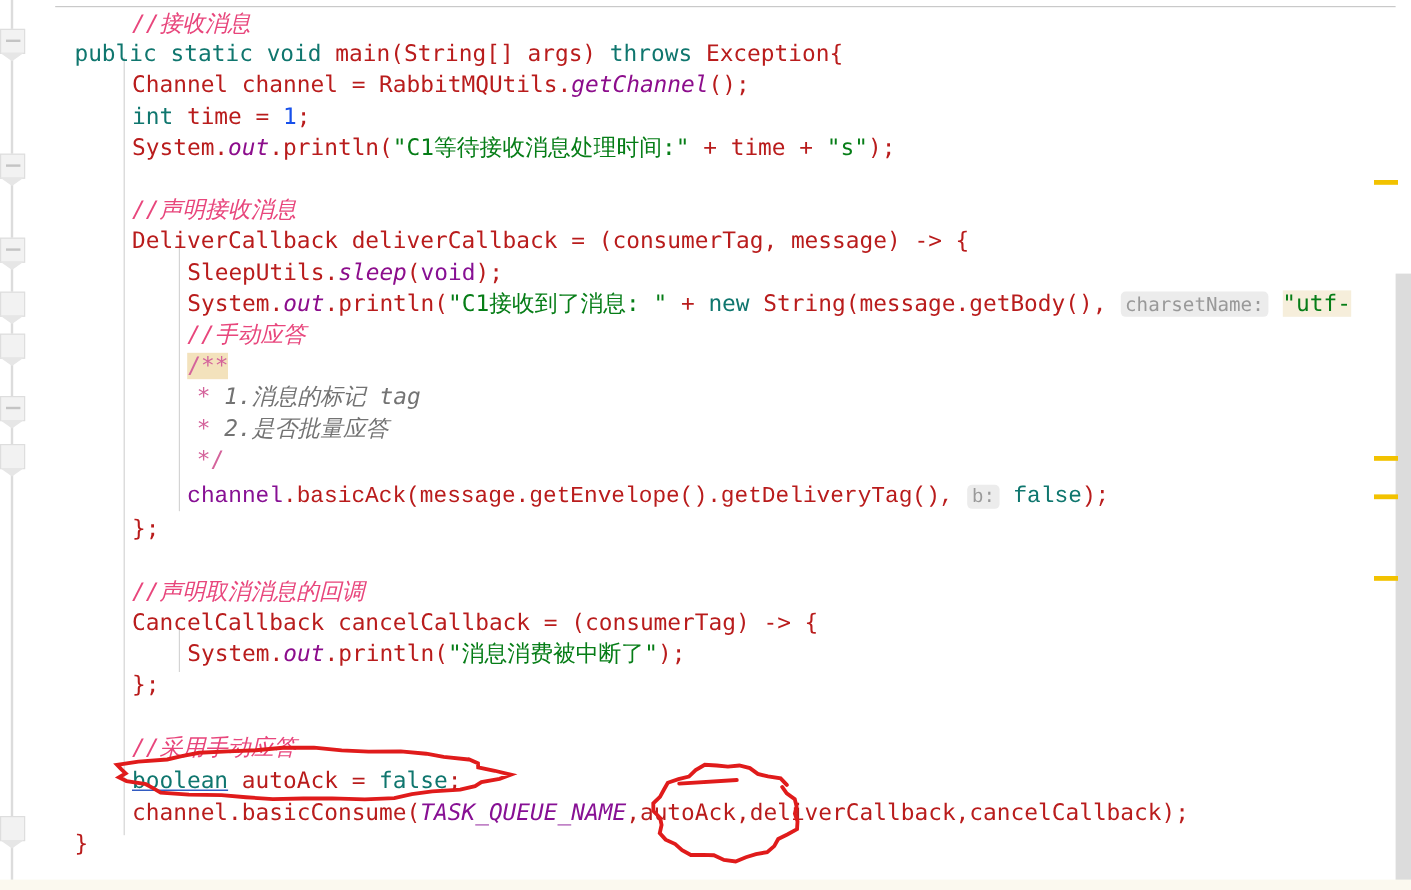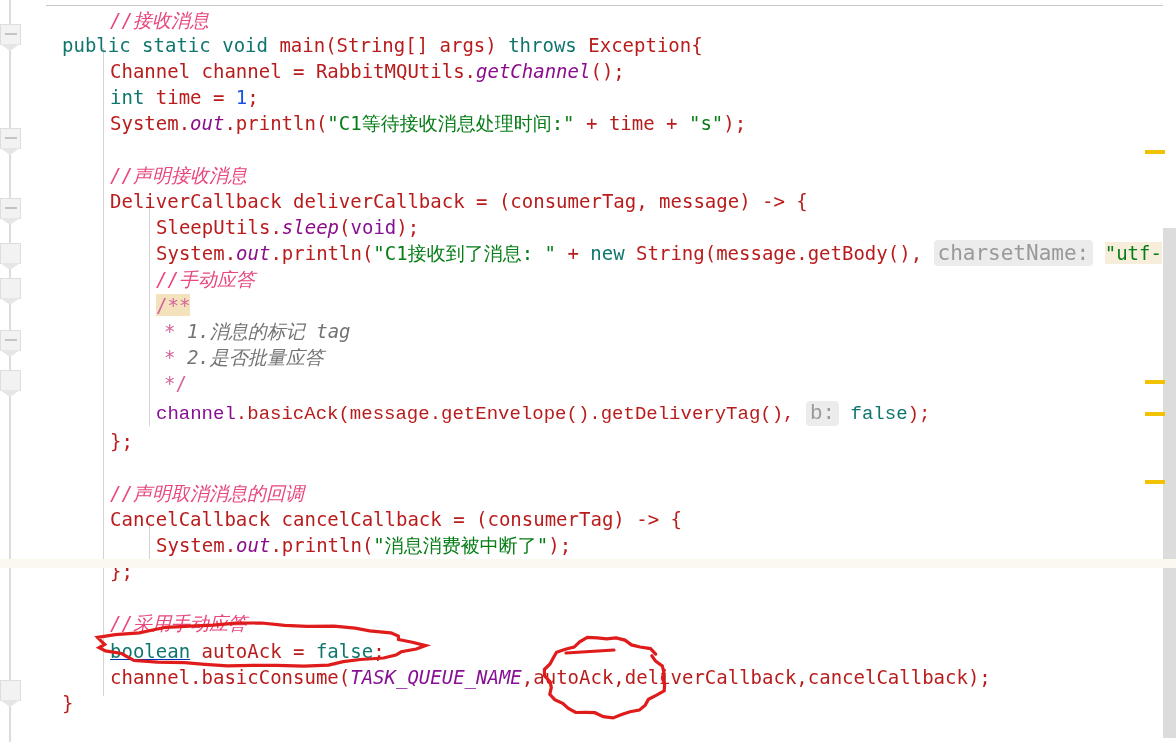--- a/index.html
+++ b/index.html
@@ -10,21 +10,21 @@
   body {
     width: 1176px;
     height: 742px;
     overflow: hidden;
     font-family: "DejaVu Sans Mono", "Liberation Mono", monospace;
   }
 
   #editor-root {
     position: relative;
     width: 1176px;
-    height: 568px;
+    height: 742px;
     background: #ffffff;
   }
 
   
   .top-rule {
     position: absolute;
     left: 46px;
     top: 5px;
     width: 1130px;
     height: 1px;
@@ -117,21 +117,21 @@
   .cmt     { color: #e8467c; font-style: italic; } 
   .doc     { color: #737373; font-style: italic; } 
   .docp    { color: #d4639b; }                 
   .under   { text-decoration: underline; text-decoration-color: #0033b3; }
 
   .hint {
     background: #ececec;
     border-radius: 4px;
     padding: 1px 4px 1px 4px;
     color: #999999;
-    font-size: 21px;
+    font-size: 16px;
   }
 
   .hl-doc {
     background: #f3e2bc;
   }
   .hl-str {
     background: #f6eedb;
   }
 
   

